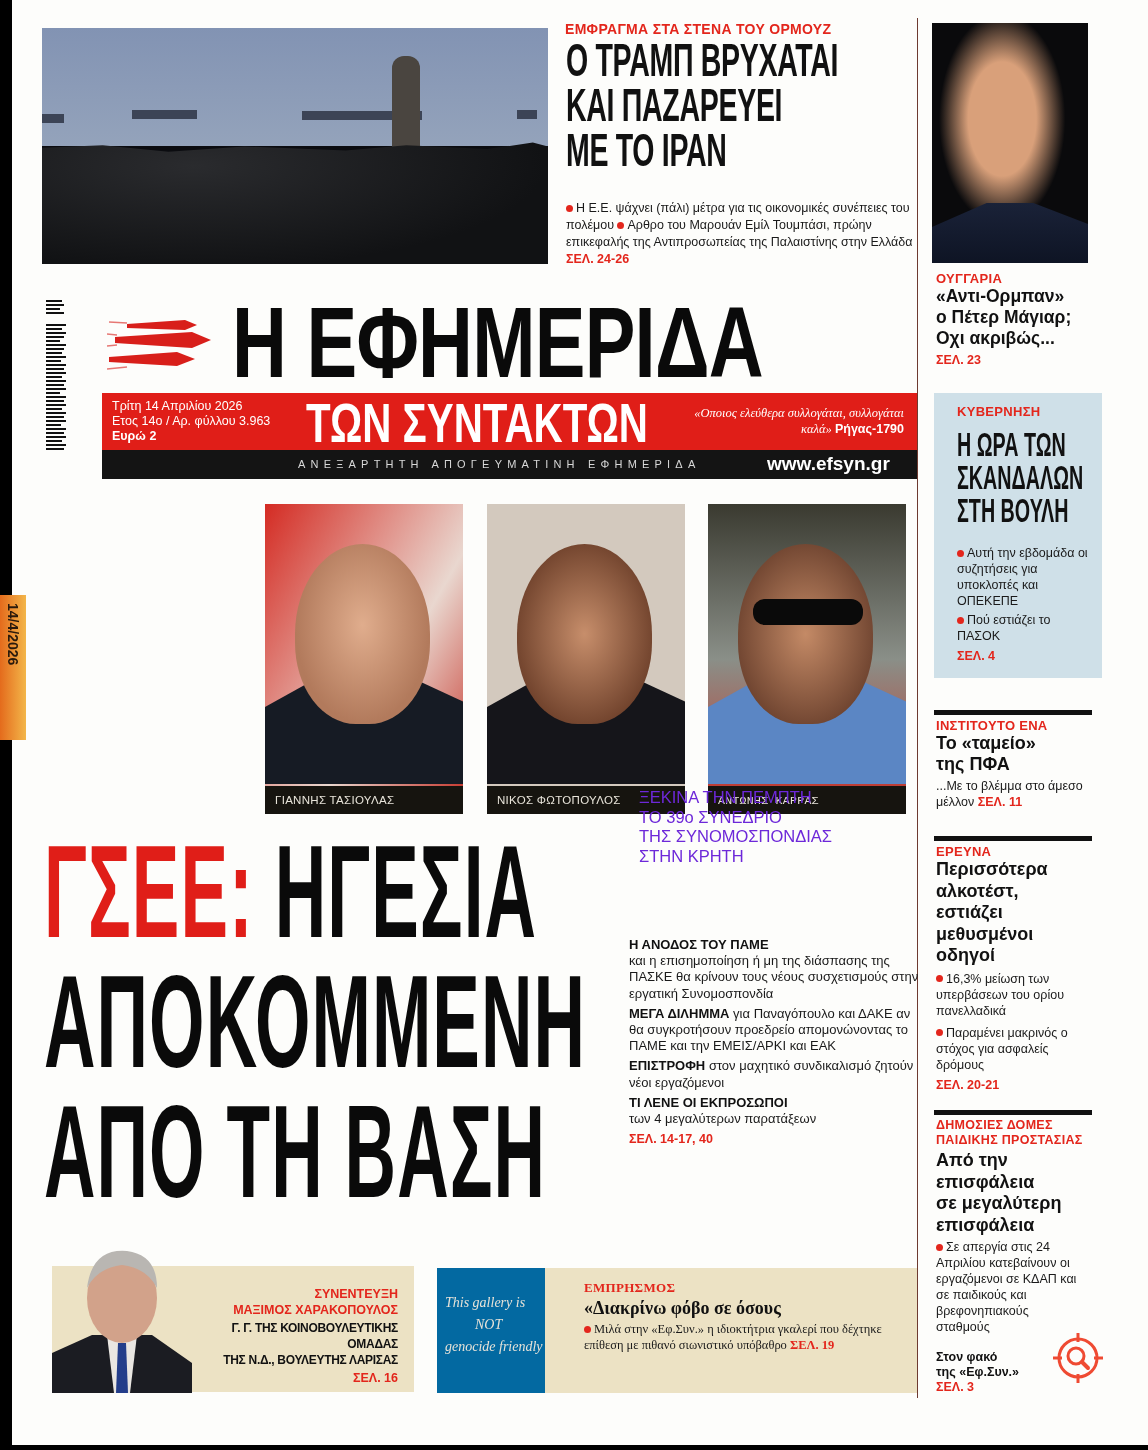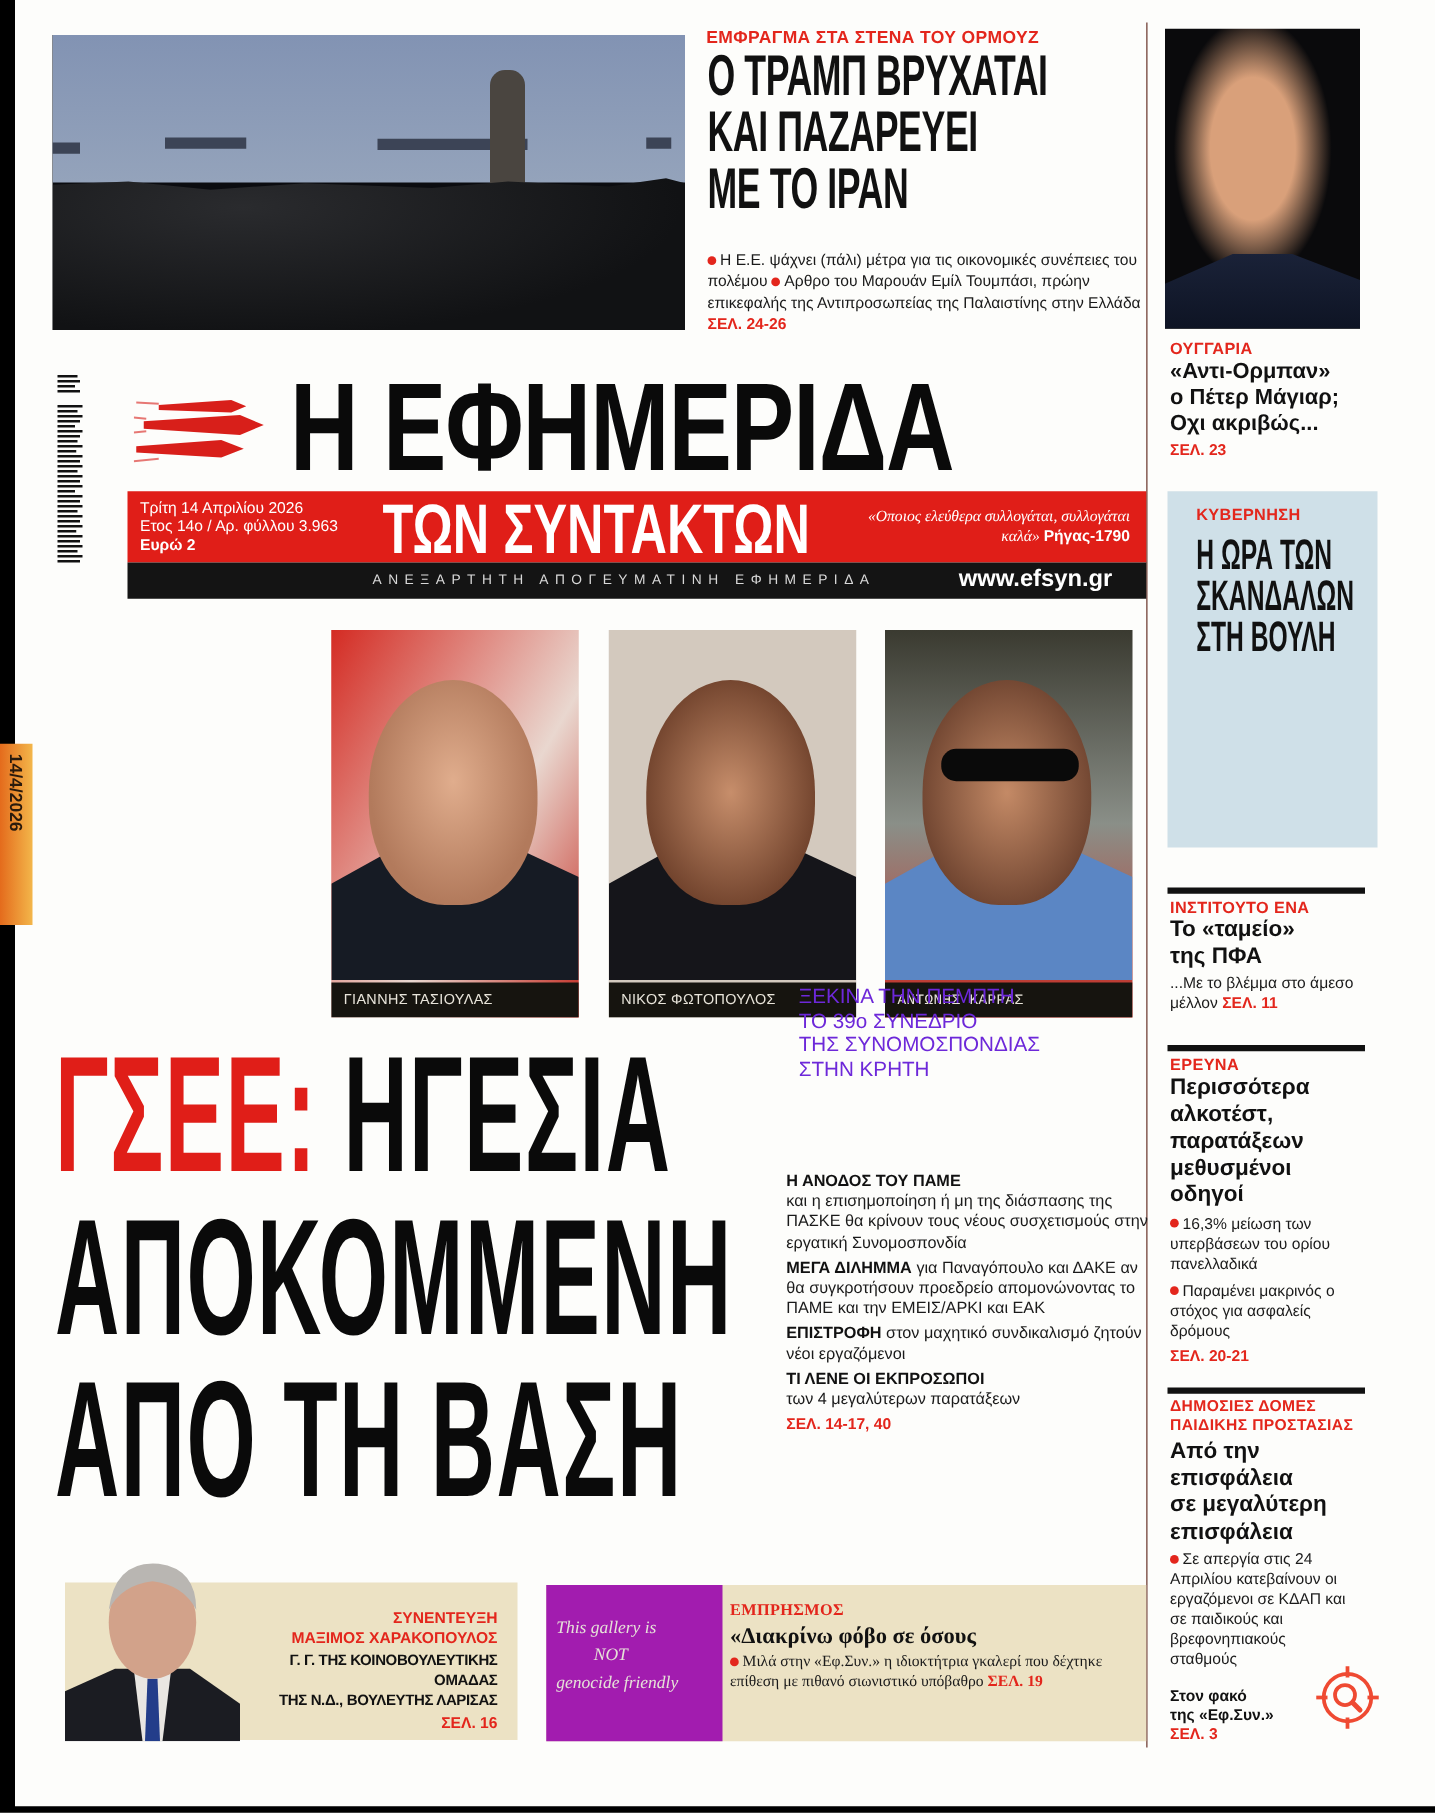--- a/index.html
+++ b/index.html
@@ -86,21 +86,21 @@
   .story b { font-weight: 700; color: #111; }
 
   
   .interview { left: 40px; top: 1266px; width: 362px; height: 126px; background: #ece2c4; }
   .interview-photo { left: 40px; top: 1243px; width: 140px; height: 150px; }
   .interview-text { left: 180px; top: 1286px; width: 206px; text-align: right; }
   .interview-text .k { font-weight: 700; font-size: 12.5px; color: #e3261c; line-height: 16px; }
   .interview-text .d { font-weight: 700; font-size: 12px; color: #111; line-height: 16px; letter-spacing: -0.3px; }
 
   .arson { left: 425px; top: 1268px; width: 480px; height: 125px; background: #ece2c4; }
-  .arson-photo { left: 425px; top: 1268px; width: 141px; height: 125px; background: #a21caf; color: #e6e2d8; font-family: "Liberation Serif", serif; font-style: italic; font-size: 14px; padding: 24px 0 0 8px; line-height: 22px; }
+  .arson-photo { left: 425px; top: 1268px; width: 108px; height: 125px; background: #0369a1; color: #e6e2d8; font-family: "Liberation Serif", serif; font-style: italic; font-size: 14px; padding: 24px 0 0 8px; line-height: 22px; }
   .arson-text { left: 572px; top: 1280px; width: 330px; font-family: Liberation Serif, serif; }
   .arson-title { font-weight: 700; font-size: 18px; line-height: 21px; color: #111; margin-top: 2px; }
   .arson-body { font-size: 12.5px; line-height: 16px; color: #1a1a1a; margin-top: 2px; }
 
   .focus-icon { left: 1040px; top: 1332px; width: 52px; height: 52px; }
 </style>
 </head>
 <body>
 
 <div class="page">
@@ -146,40 +146,45 @@
     <div class="rc-sel" style="margin-top:4px;">ΣΕΛ. 23</div>
   </div>
 
   <div class="abs gov-box"></div>
   <div class="abs rc-kicker" style="left:945px;top:404px;">ΚΥΒΕΡΝΗΣΗ</div>
   <div class="abs condensed gov-headline" style="left:945px;">
     <div>Η ΩΡΑ ΤΩΝ</div>
     <div>ΣΚΑΝΔΑΛΩΝ</div>
     <div>ΣΤΗ ΒΟΥΛΗ</div>
   </div>
+  <div class="abs rc-body" style="left:945px;top:545px;width:140px;">
+    <div><span class="dot"></span><span>Αυτή την εβδομάδα οι συζητήσεις για υποκλοπές και ΟΠΕΚΕΠΕ</span></div>
+    <div style="margin-top:3px;"><span class="dot"></span><span>Πού εστιάζει το ΠΑΣΟΚ</span></div>
+    <div class="rc-sel" style="margin-top:4px;">ΣΕΛ. 4</div>
+  </div>
 
   <div class="abs rule" style="left:922px;top:710px;width:158px;"></div>
   <div class="abs rc" style="top:718px;">
     <div class="rc-kicker">ΙΝΣΤΙΤΟΥΤΟ ΕΝΑ</div>
     <div class="rc-title" style="font-size:18px;line-height:21px;">
       <div>Το «ταμείο»</div>
       <div>της ΠΦΑ</div>
     </div>
     <div class="rc-body" style="margin-top:3px;width:150px;">
       <span>...Με το βλέμμα στο άμεσο μέλλον</span> <span class="rc-sel">ΣΕΛ. 11</span>
     </div>
   </div>
 
   <div class="abs rule" style="left:922px;top:836px;width:158px;"></div>
   <div class="abs rc" style="top:844px;">
     <div class="rc-kicker">ΕΡΕΥΝΑ</div>
     <div class="rc-title" style="font-size:18px;line-height:21.5px;">
       <div>Περισσότερα</div>
       <div>αλκοτέστ,</div>
-      <div>παρατάξεων</div>
+      <div>εστιάζει</div>
       <div>μεθυσμένοι</div>
       <div>οδηγοί</div>
     </div>
     <div class="rc-body" style="margin-top:4px;width:140px;">
       <div><span class="dot"></span><span>16,3% μείωση των υπερβάσεων του ορίου πανελλαδικά</span></div>
       <div style="margin-top:6px;"><span class="dot"></span><span>Παραμένει μακρινός ο στόχος για ασφαλείς δρόμους</span></div>
       <div class="rc-sel" style="margin-top:4px;">ΣΕΛ. 20-21</div>
     </div>
   </div>
 

